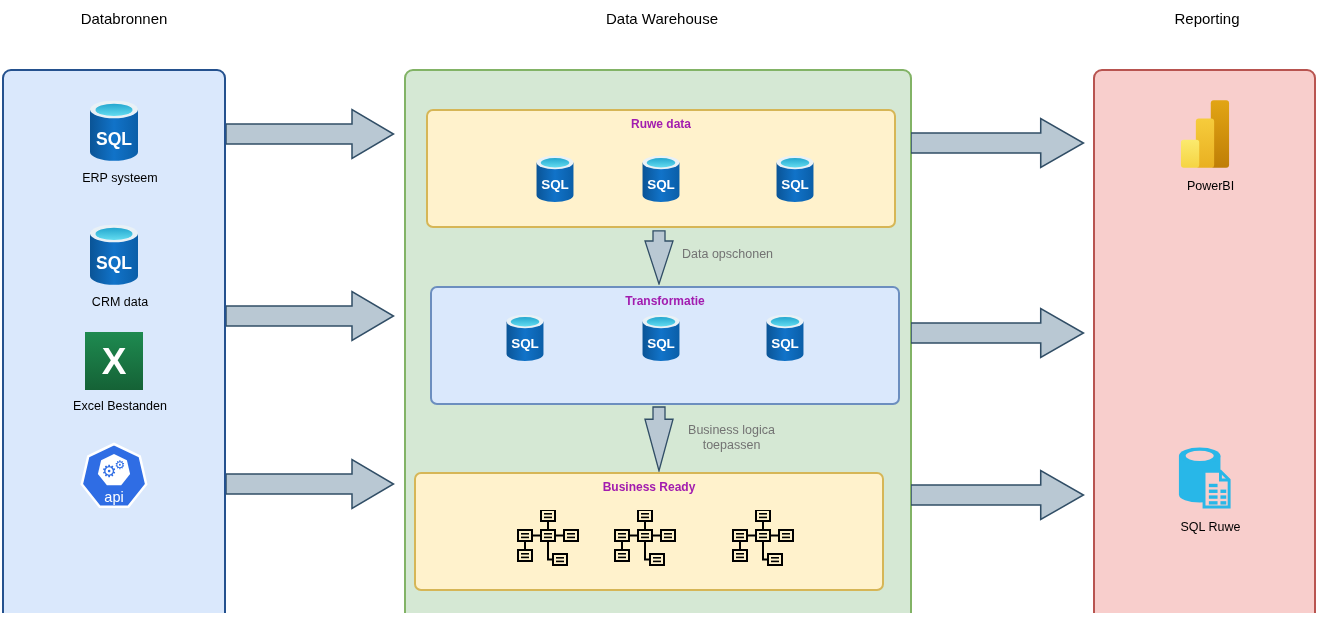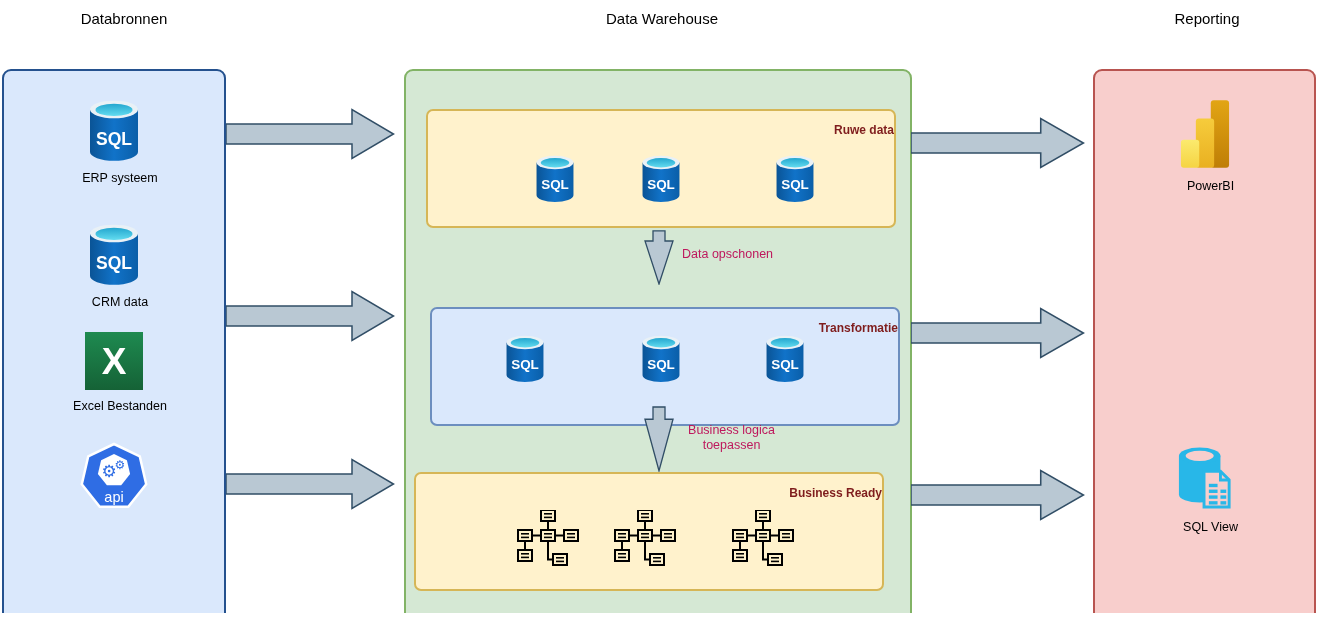--- a/index.html
+++ b/index.html
@@ -24,27 +24,27 @@
   #src-item-erp { top:29px; }
   #src-item-crm { top:153px; }
   #src-item-excel { top:261px; }
   #src-item-api { top:371px; }
 
   #rep-item-powerbi { top:27px; }
   #rep-item-excel { top:220px; }
   #rep-item-sqlview { top:374px; }
 
   .stage { position:absolute; border-radius:7px; }
-  .stage .stage-title { text-align:right; padding-top:12px; font-size:12px; font-weight:bold; color:#7f1d1d; }
+  .stage .stage-title { text-align:center; padding-top:6px; font-size:12px; font-weight:bold; color:#a21caf; }
   #stage-raw       { left:20px; top:38px;  width:470px; height:119px; background:#fff2cc; border:2px solid #d6b656; }
-  #stage-transform { left:24px; top:215px; width:470px; height:119px; background:#dae8fc; border:2px solid #6c8ebf;margin-top:21px; }
+  #stage-transform { left:24px; top:215px; width:470px; height:119px; background:#dae8fc; border:2px solid #6c8ebf; }
   #stage-business  { left:8px; top:401px; width:470px; height:119px; background:#fff2cc; border:2px solid #d6b656; }
   .stage svg.icon { position:absolute; }
 
-  .flow-label { position:absolute; font-size:12.5px; color:#be185d; }
+  .flow-label { position:absolute; font-size:12.5px; color:#737373; }
   #flow-label-1 { left:276px; top:176px; white-space:nowrap; }
   #flow-label-2 { left:258px; top:352px; width:135px; text-align:center; line-height:15px; }
 
   .varrow { position:absolute; }
   #varrow-1 { left:238px; top:159px; }
   #varrow-2 { left:238px; top:335px; }
 
   .harrow { position:absolute; }
   #harrow-l1 { left:226px; top:108px; }
   #harrow-l2 { left:226px; top:290px; }
@@ -249,21 +249,21 @@
     <div class="node-item" id="rep-item-powerbi">
       <svg width="52" height="72">
           <use href="#sym-powerbi"></use>
         </svg>
       <div class="lbl">PowerBI</div>
     </div>
     <div class="node-item" id="rep-item-sqlview">
       <svg width="56" height="66">
           <use href="#sym-sqlview"></use>
         </svg>
-      <div class="lbl">SQL View</div>
+      <div class="lbl">SQL Ruwe</div>
     </div>
   </div>
 
   <svg class="harrow" id="harrow-l1" width="169" height="52">
       <use href="#sym-harrow"></use>
     </svg>
   <svg class="harrow" id="harrow-l2" width="169" height="52">
       <use href="#sym-harrow"></use>
     </svg>
   <svg class="harrow" id="harrow-l3" width="169" height="52">

